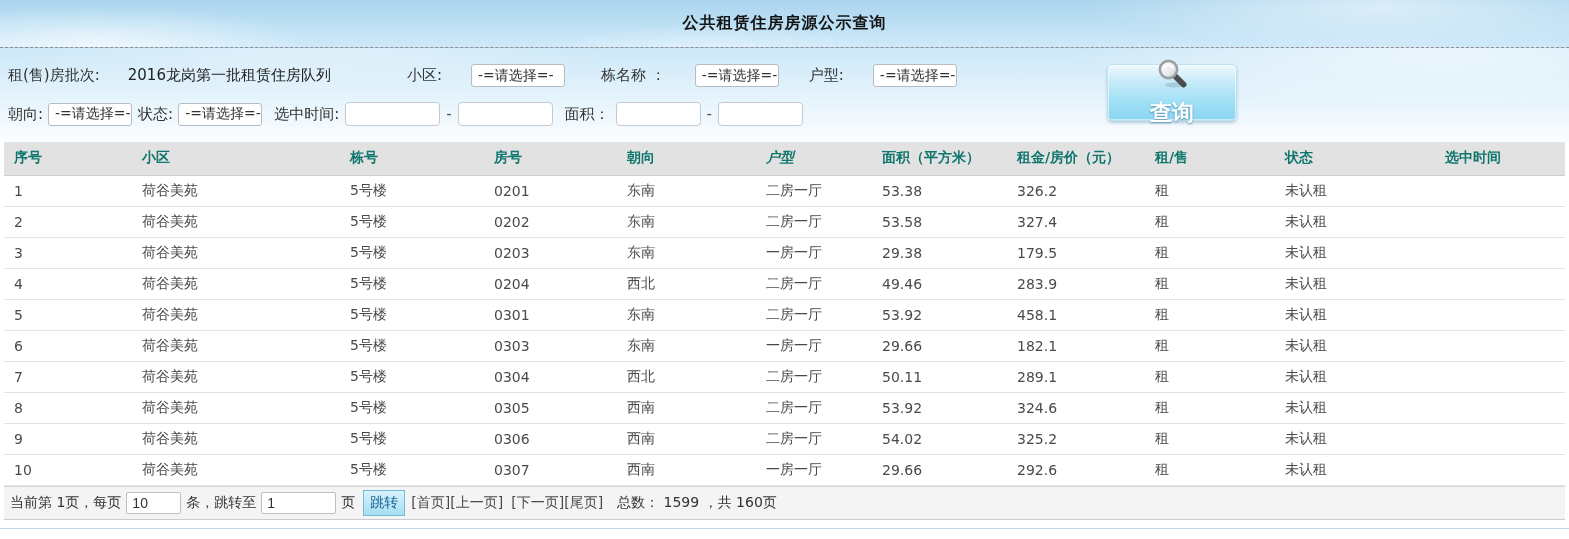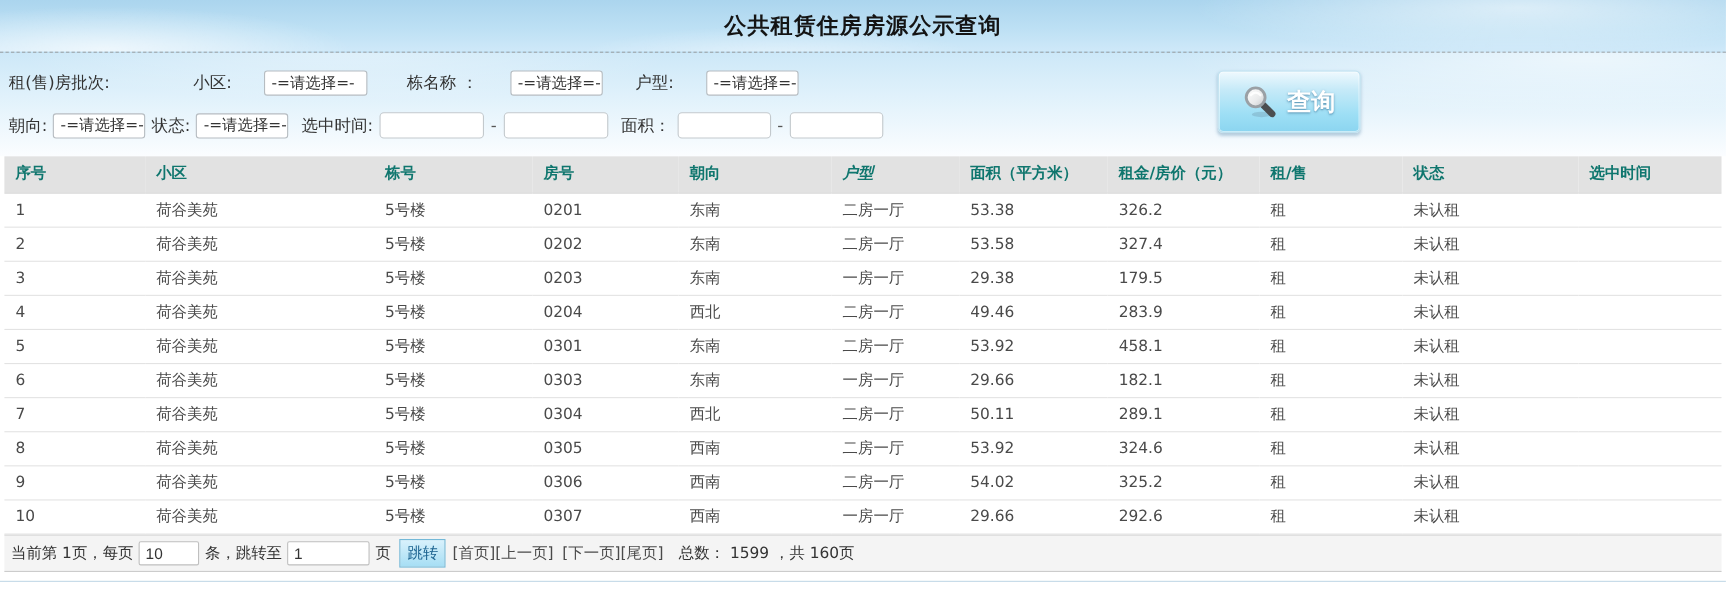--- a/index.html
+++ b/index.html
@@ -16,21 +16,21 @@
     height:48px;
     background:
       radial-gradient(ellipse 320px 55px at 6% 95%, rgba(255,255,255,.65), transparent 70%),
       radial-gradient(ellipse 420px 60px at 88% 15%, rgba(255,255,255,.55), transparent 70%),
       radial-gradient(ellipse 260px 40px at 45% 110%, rgba(255,255,255,.4), transparent 70%),
       linear-gradient(180deg,#abd5ee 0%,#bde0f4 55%,#cfe9f9 100%);
     border-bottom:1px dashed #8f8f8f;
     display:flex; align-items:center; justify-content:center;
   }
   .page-title {
-    margin:4px; font-size:20px; font-weight:bold; color:#141414; letter-spacing:1px;
+    margin:4px; font-size:16px; font-weight:bold; color:#141414; letter-spacing:1px;
   }
 
   
   .filter-section {
     position:relative;
     height:94px;
     background:
       radial-gradient(ellipse 500px 70px at 92% 5%, rgba(255,255,255,.6), transparent 75%),
       radial-gradient(ellipse 400px 60px at 20% 0%, rgba(255,255,255,.35), transparent 75%),
       linear-gradient(180deg,#cde8f8 0%,#e6f4fc 55%,#fbfdff 100%);
@@ -61,21 +61,21 @@
   .area-input { width:85px; }
   .range-sep { margin-left:6px; color:#555; }
 
   
   .query-btn {
     position:absolute; left:1107px; top:16px; width:130px; height:57px;
     display:flex; align-items:center; justify-content:center; gap:9px;
     background:linear-gradient(180deg,#eff9fe 0%,#c6eaf8 30%,#9edff5 70%,#8bd5f0 100%);
     border:1px solid #c0e1ef; border-radius:5px;
     box-shadow:0 2px 3px rgba(90,140,175,.4), inset 0 0 0 1px rgba(255,255,255,.55);
-    cursor:pointer; padding:0;
+    cursor:pointer; padding:0;flex-direction:column;
   }
   .query-btn .qlabel {
     font-size:22px; font-weight:bold; color:#ffffff;
     text-shadow:0 1px 2px rgba(70,130,165,.9);
     font-family:"DejaVu Sans","Liberation Sans",sans-serif;
   }
 
   
   .table-wrap { margin:0 4px; }
   table {
@@ -126,20 +126,21 @@
 </head>
 <body>
 
 <div class="sky-header">
   <h1 class="page-title">公共租赁住房房源公示查询</h1>
 </div>
 
 <div class="filter-section">
   <div class="filter-row row1">
     <span class="flabel">租(售)房批次:</span>
+    <span class="fvalue">2016龙岗第一批租赁住房队列</span>
     <span class="flabel ml-lg">小区:</span>
     <div class="select sel-w1">
       <span>-=请选择=-</span>
     </div>
     <span class="flabel ml-md">栋名称 ：</span>
     <div class="select sel-w2">
       <span>-=请选择=-</span>
     </div>
     <span class="flabel ml-sm">户型:</span>
     <div class="select sel-w2">

